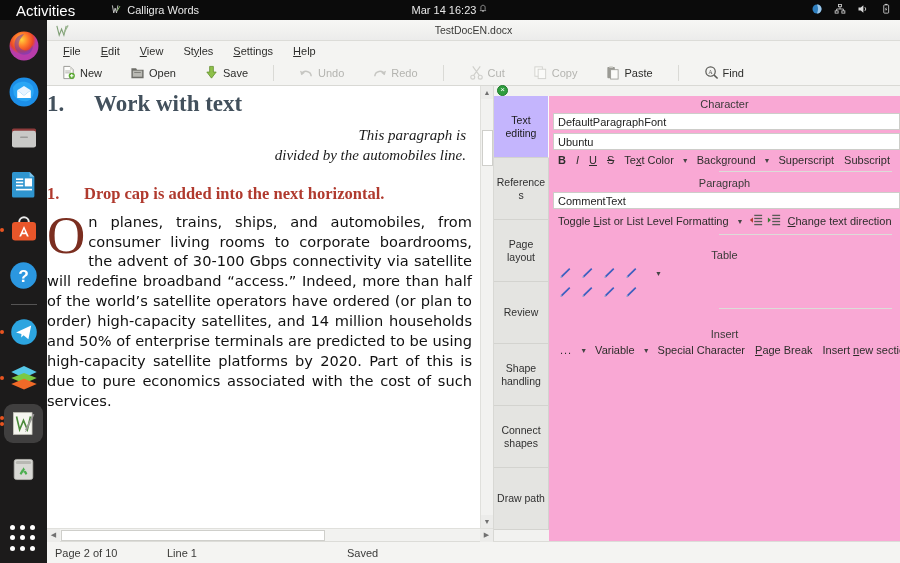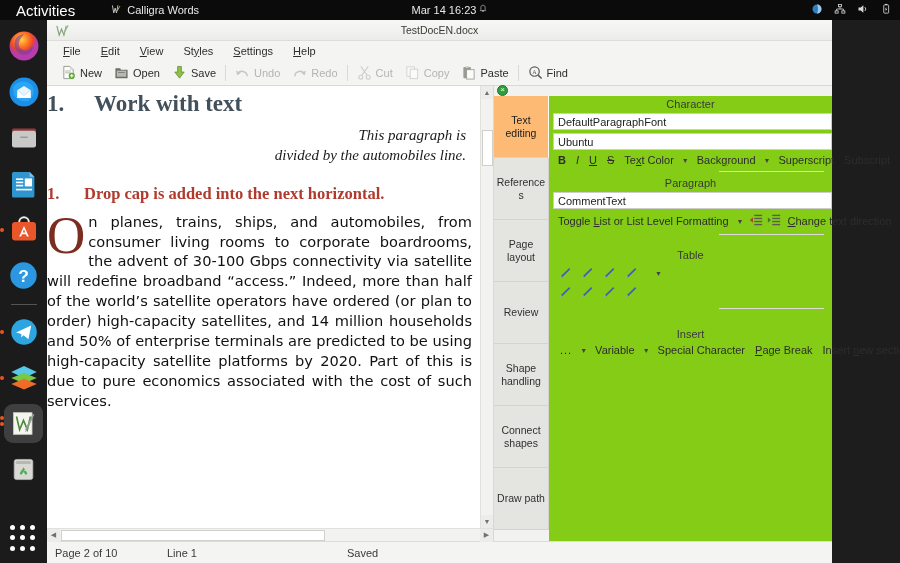--- a/index.html
+++ b/index.html
@@ -62,21 +62,21 @@
   .dock-grid {
     margin-top: auto; margin-bottom: 10px;
     width: 28px; height: 28px;
     display: grid; grid-template-columns: repeat(3, 1fr); grid-template-rows: repeat(3, 1fr);
     gap: 3px; align-content: center; justify-content: center;
   }
   .dock-grid i { background: #fff; border-radius: 50%; width: 5px; height: 5px; display: block; }
 
   
   #appwin {
-    position: absolute; left: 47px; top: 20px; width: 785px; height: 543px;
+    position: absolute; left: 47px; top: 20px; width: 853px; height: 543px;
     background: #f4f4f2;
     display: flex; flex-direction: column;
   }
   #titlebar {
     height: 21px; background: linear-gradient(#f7f7f5, #ececeb);
     border-bottom: 1px solid #dcdcd8;
     display: flex; align-items: center; position: relative;
     flex: 0 0 21px;
   }
   #titlebar .tb-ico { margin-left: 8px; width: 15px; height: 15px; }
@@ -92,21 +92,21 @@
     background: #f4f4f2;
     flex: 0 0 19px;
   }
   #menubar .mi {
     font-size: 11px; color: #2e2e2c; padding: 1px 6px; border-radius: 2px;
   }
   #menubar .mi u { text-decoration: underline; }
 
   
   #toolbar {
-    height: 26px; display: flex; align-items: center; gap: 0px;
+    height: 26px; display: flex; align-items: center; gap: 16px;
     padding-left: 8px;
     background: #f4f4f2;
     border-bottom: 1px solid #d9d9d5;
     flex: 0 0 26px;
   }
   .tbtn {
     display: flex; align-items: center; gap: 4px;
     font-size: 11px; color: #2d2d2b;
     padding: 2px 6px; border-radius: 3px;
   }
@@ -208,23 +208,23 @@
     background: #f2f2f0;
   }
   .tabitem {
     height: 62px; display: flex; align-items: center; justify-content: center;
     text-align: center; font-size: 10.5px; color: #303030;
     background: #e4e4e1; border: 1px solid #d3d3cf; border-left: none;
     border-top: none;
     line-height: 1.2; padding: 0 2px;
     word-break: break-word;
   }
-  .tabitem.active { background: #fdba74; border-right-color: #fbfbfa; color: #1a1a1a; }
-
-  #panelcol { flex: 1 1 auto; position: relative; min-width: 0; background: #84cc16; }
+  .tabitem.active { background: #c4b5fd; border-right-color: #fbfbfa; color: #1a1a1a; }
+
+  #panelcol { flex: 1 1 auto; position: relative; min-width: 0; background: #f9a8d4; }
   .sec-title {
     text-align: center; font-size: 11px; color: #3a3a38; padding-top: 2px;
   }
   .fieldbox {
     height: 17px; background: #ffffff; border: 1px solid #cdcdc9;
     margin: 3px 0 0 4px; font-size: 11px; color: #222;
     display: flex; align-items: center; padding-left: 4px;
   }
   .rowbtns {
     display: flex; align-items: center; gap: 0px; padding: 3px 0 0 4px;

